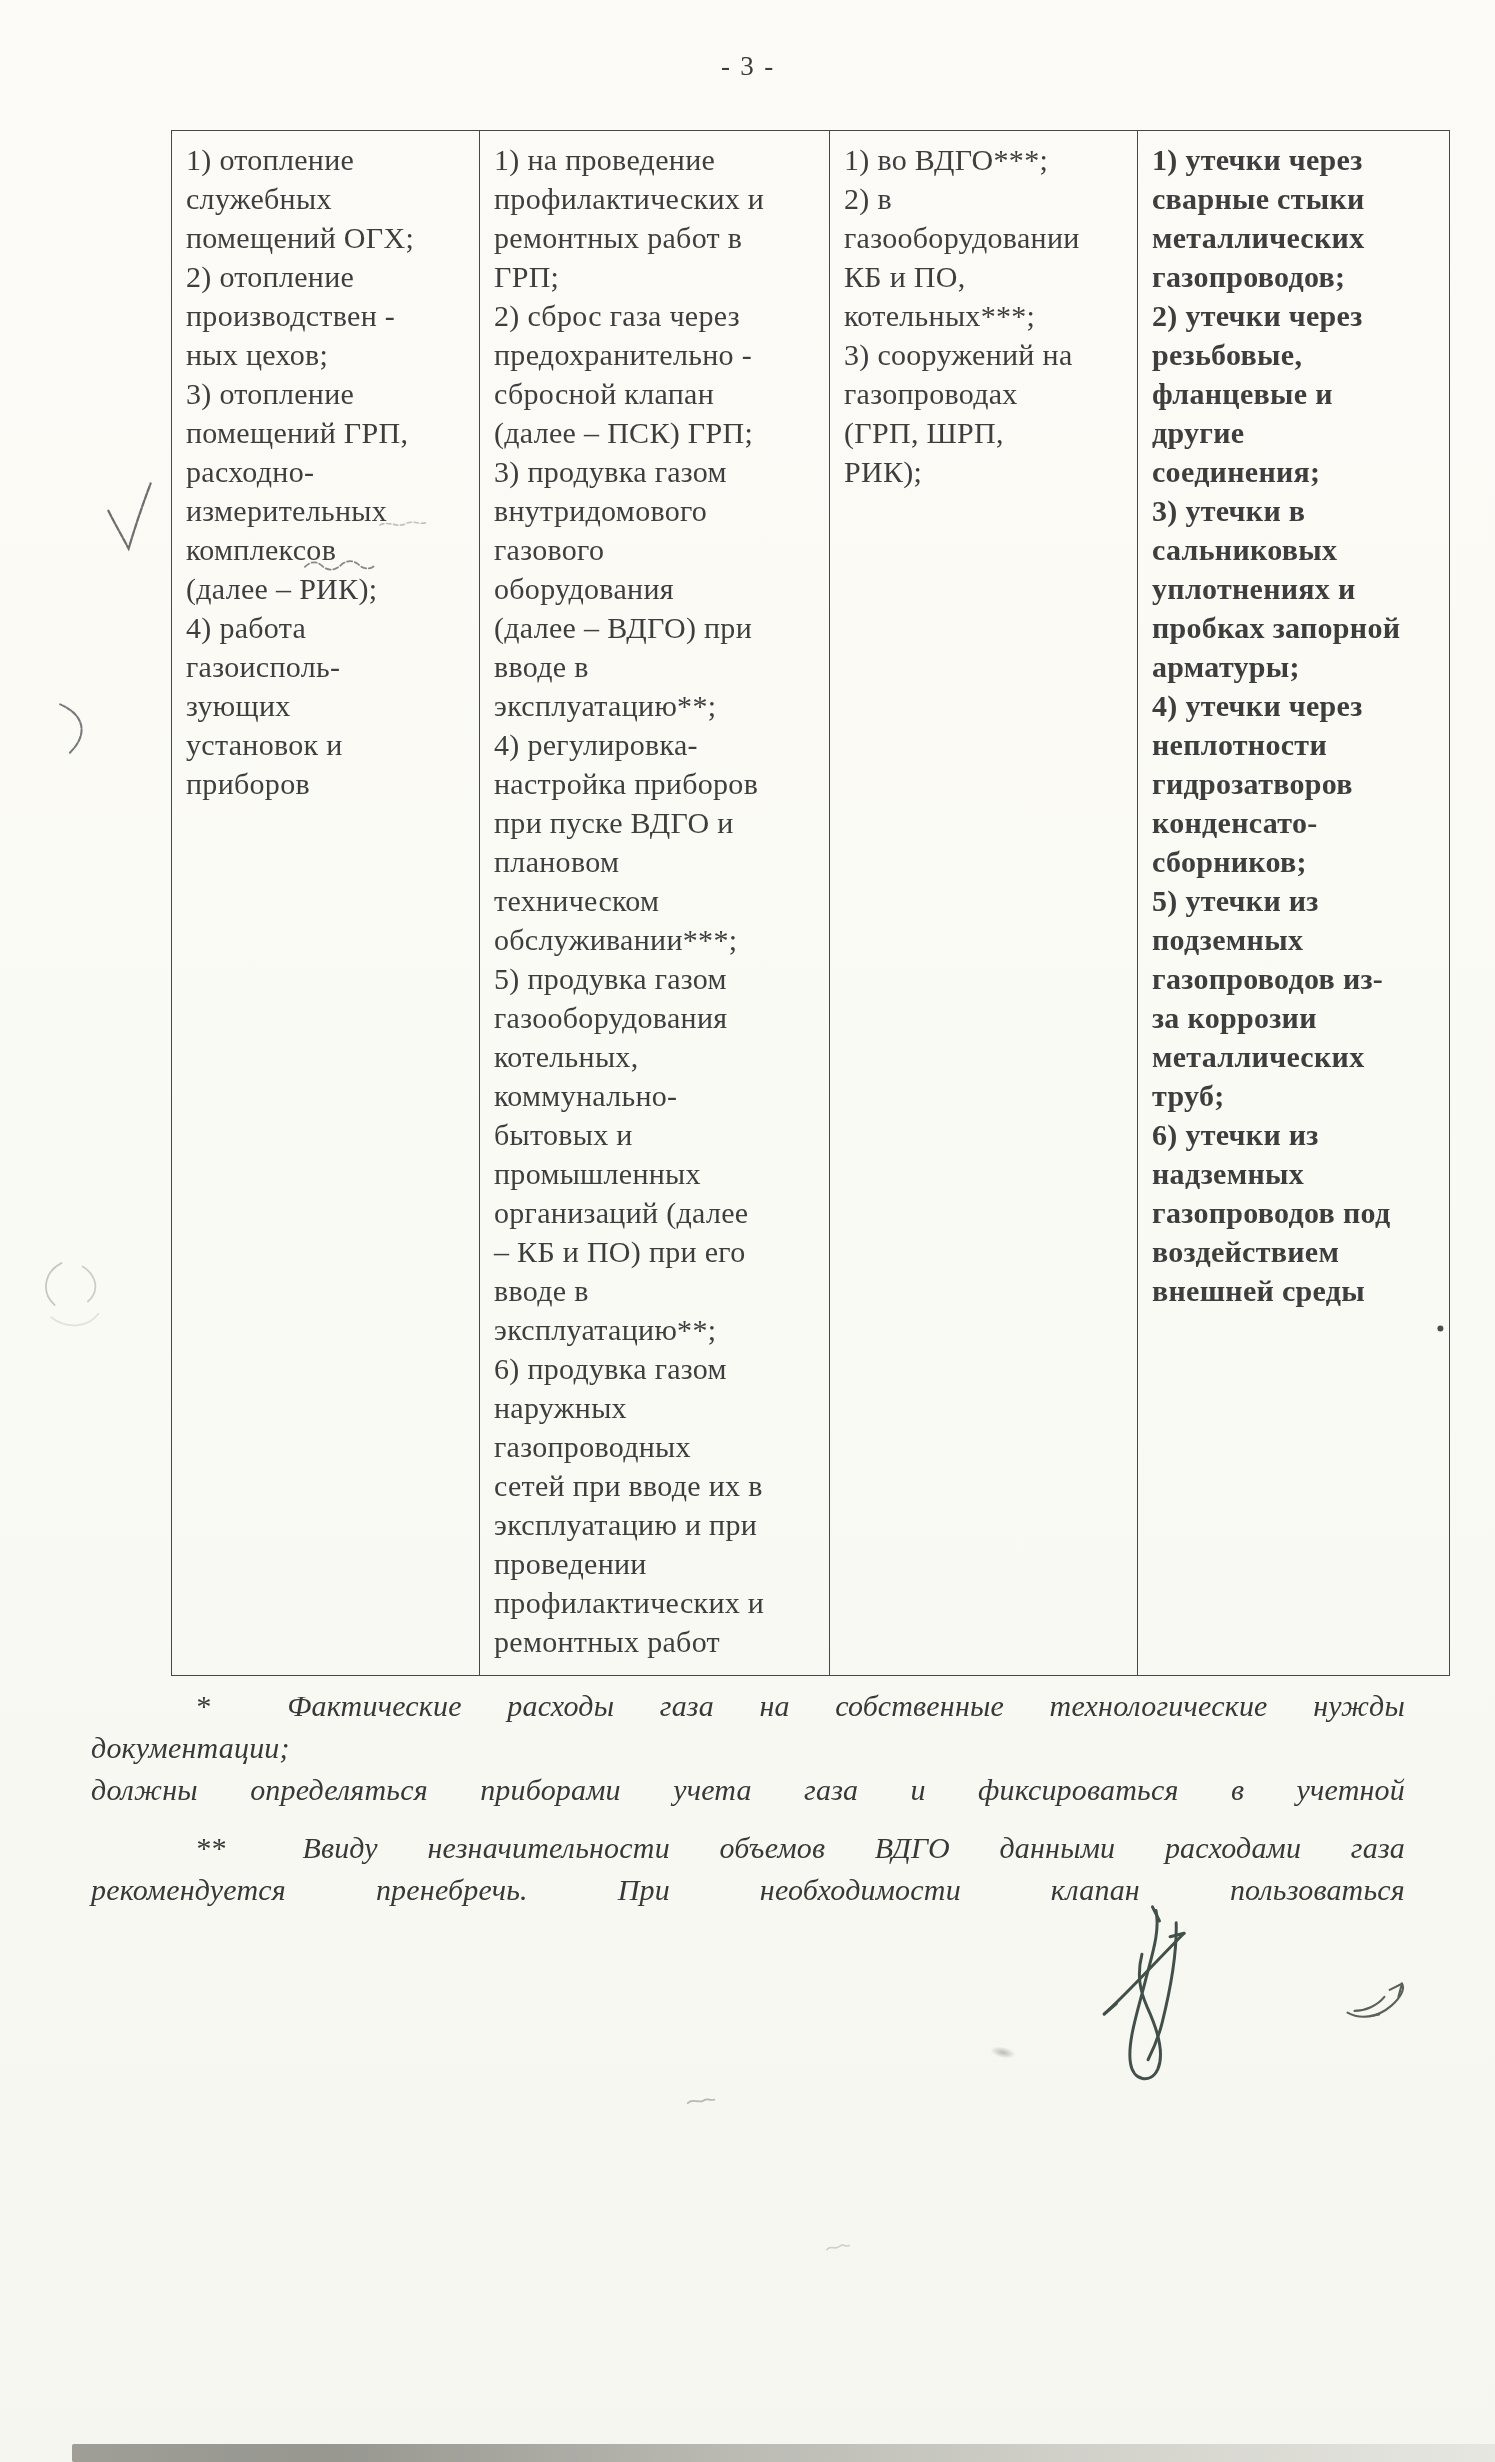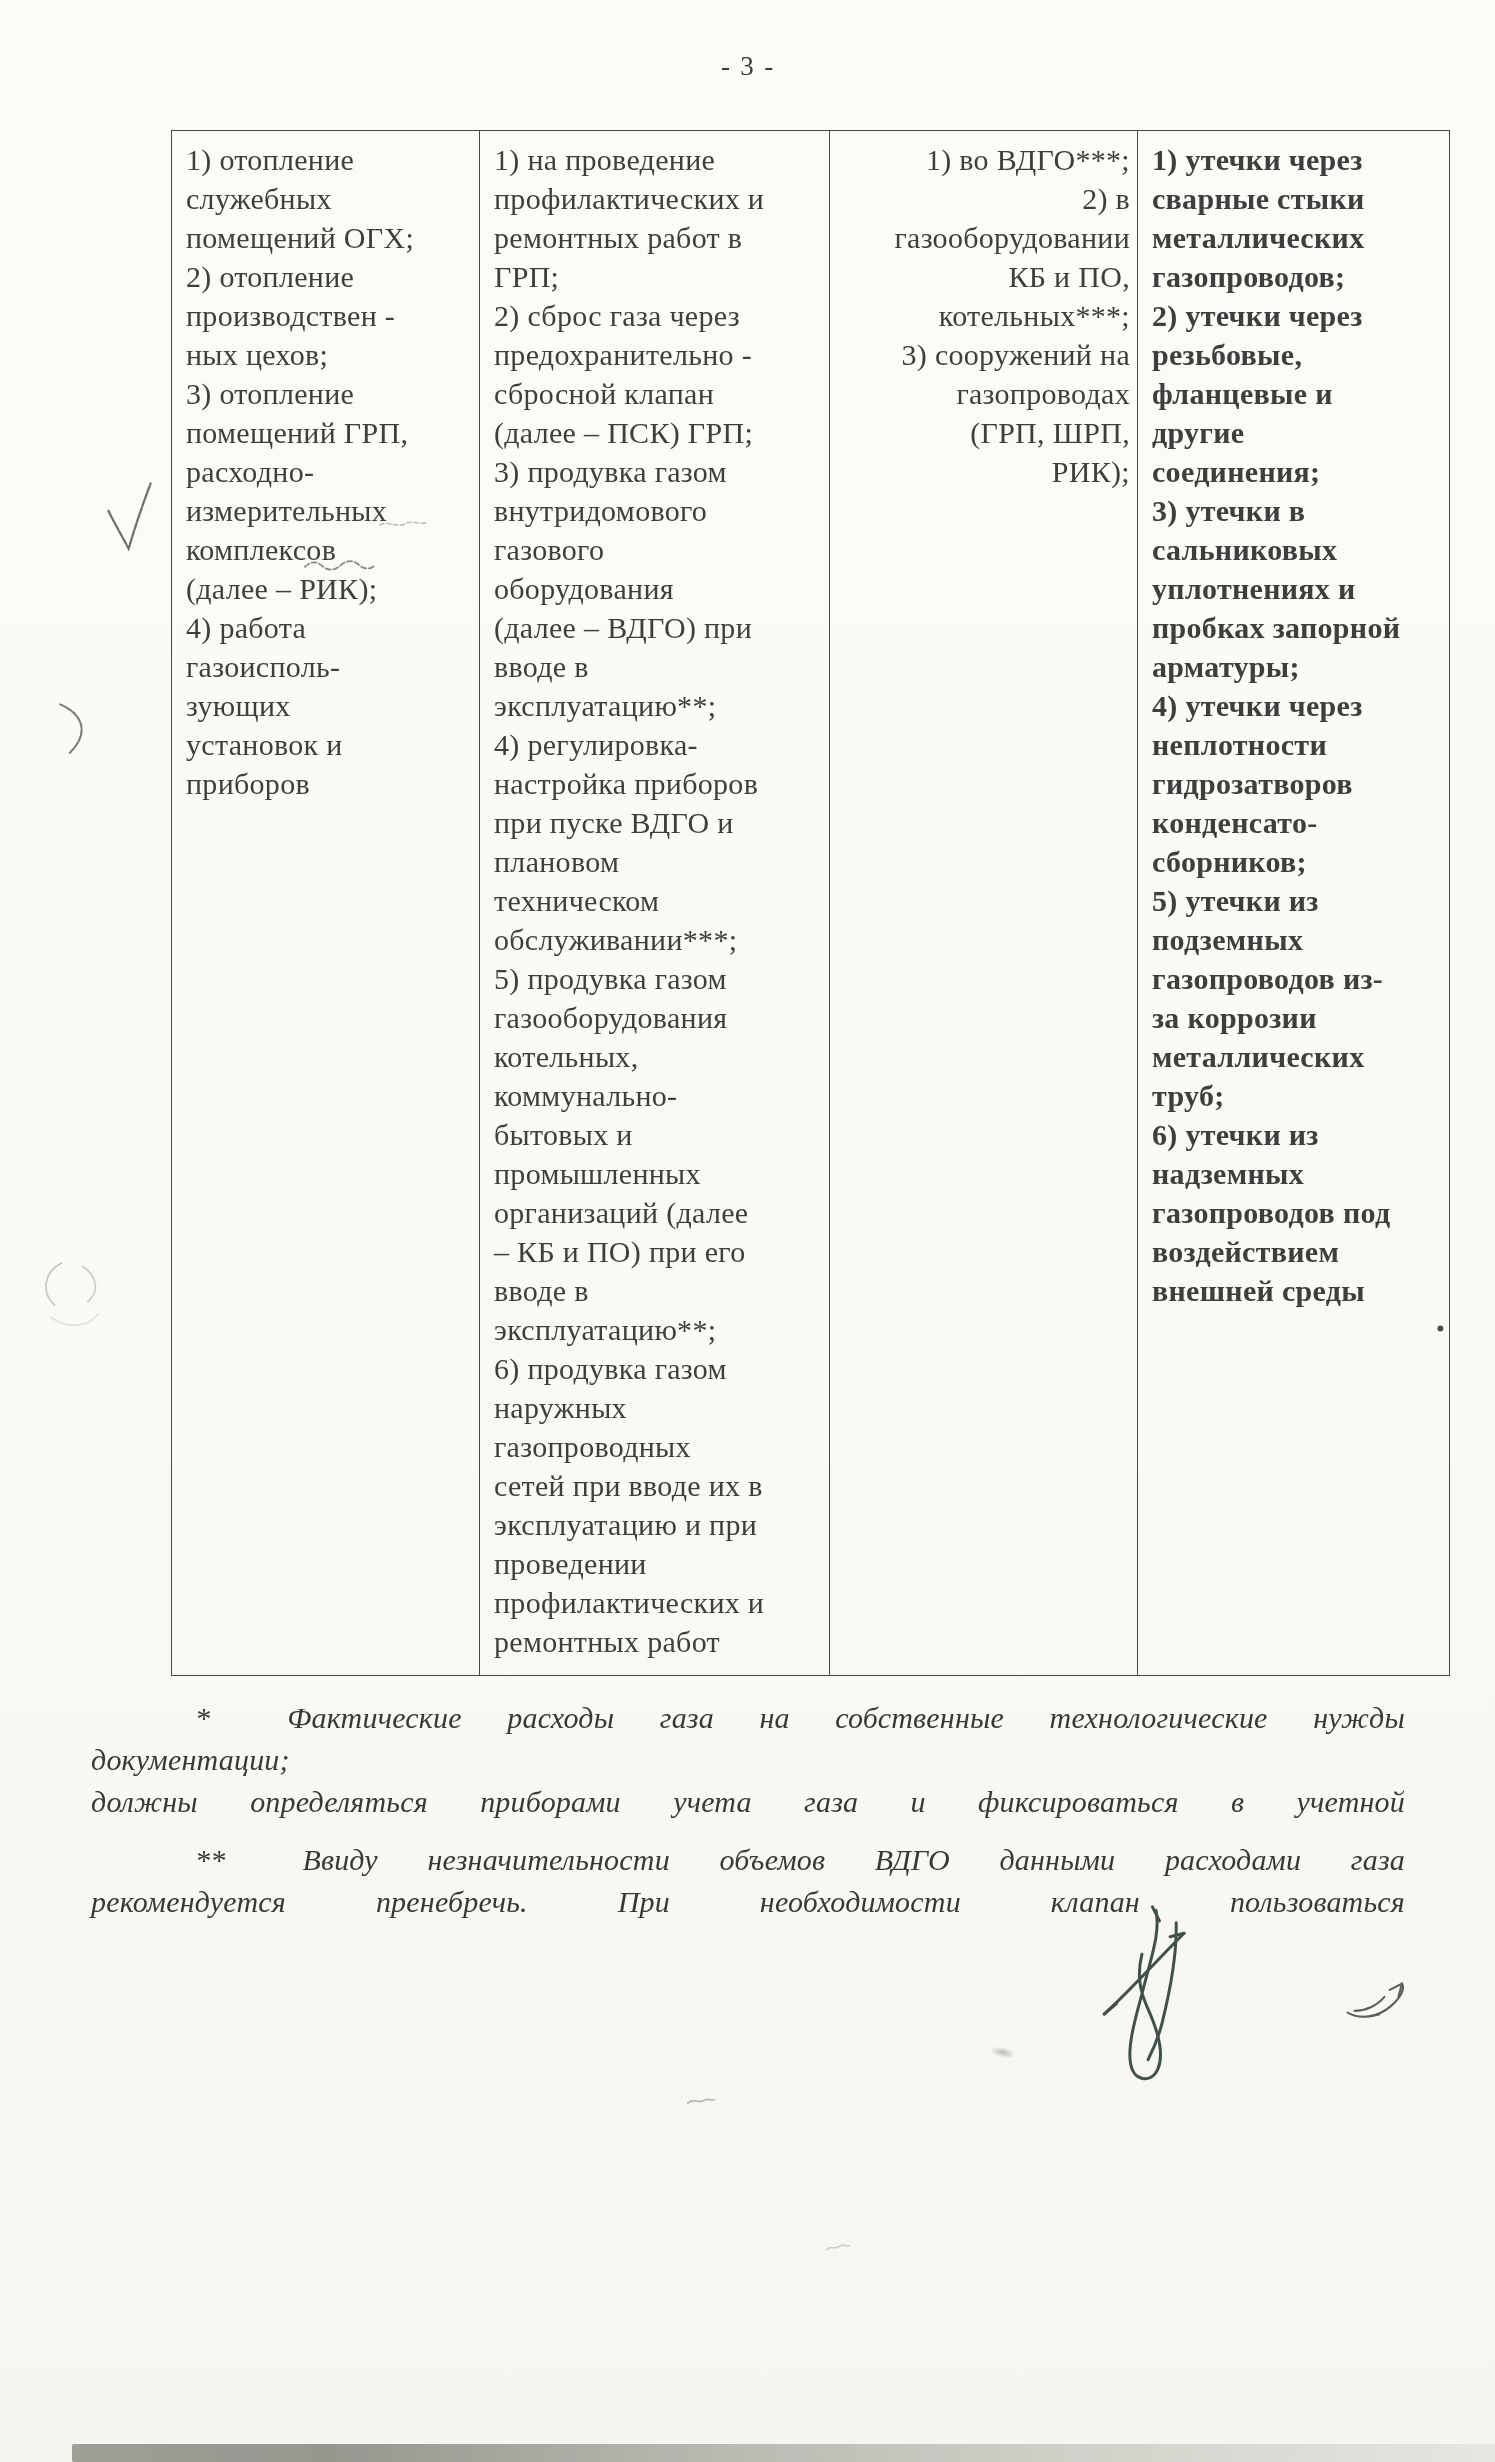--- a/index.html
+++ b/index.html
@@ -20,25 +20,25 @@
   table.main-table td {
     border:1.8px solid #474747;
     vertical-align:top;
     padding:8.8px 7px 14px 14px;
     font-size:30px; line-height:39px; color:#3e3e3e;
     white-space:pre-line;
     letter-spacing:0.3px;
   }
   table.main-table td:nth-child(1){ width:286px; }
   table.main-table td:nth-child(2){ width:328px; }
-  table.main-table td:nth-child(3){ width:286px;text-align:right; }
+  table.main-table td:nth-child(3){ width:286px; }
   table.main-table td:nth-child(4){ width:290px;font-weight:bold; }
 
   .footnotes { position:absolute; left:91px; top:1685px; width:1314px; color:#383838; }
-  .footnote  { margin:12px 0 16px 0; }
+  .footnote  { margin:0 0 16px 0; }
   .fn-line   { font-style:italic; font-size:30px; line-height:42px;
                text-align:justify; text-align-last:justify; letter-spacing:0.2px; }
   .fn-line.last  { text-align-last:left; }
   .fn-line.first { padding-left:104px; }
   .fn-marker     { margin-right:77px; }
 
   .mark { position:absolute; }
   .bottom-scan-band {
     position:absolute; left:72px; top:2444px; width:1424px; height:17.6px;
     background: linear-gradient(90deg,#96968f 0%,#8d8d86 18%,#b3b3ac 45%,#cfcfc8 72%,#e6e6e0 100%);

